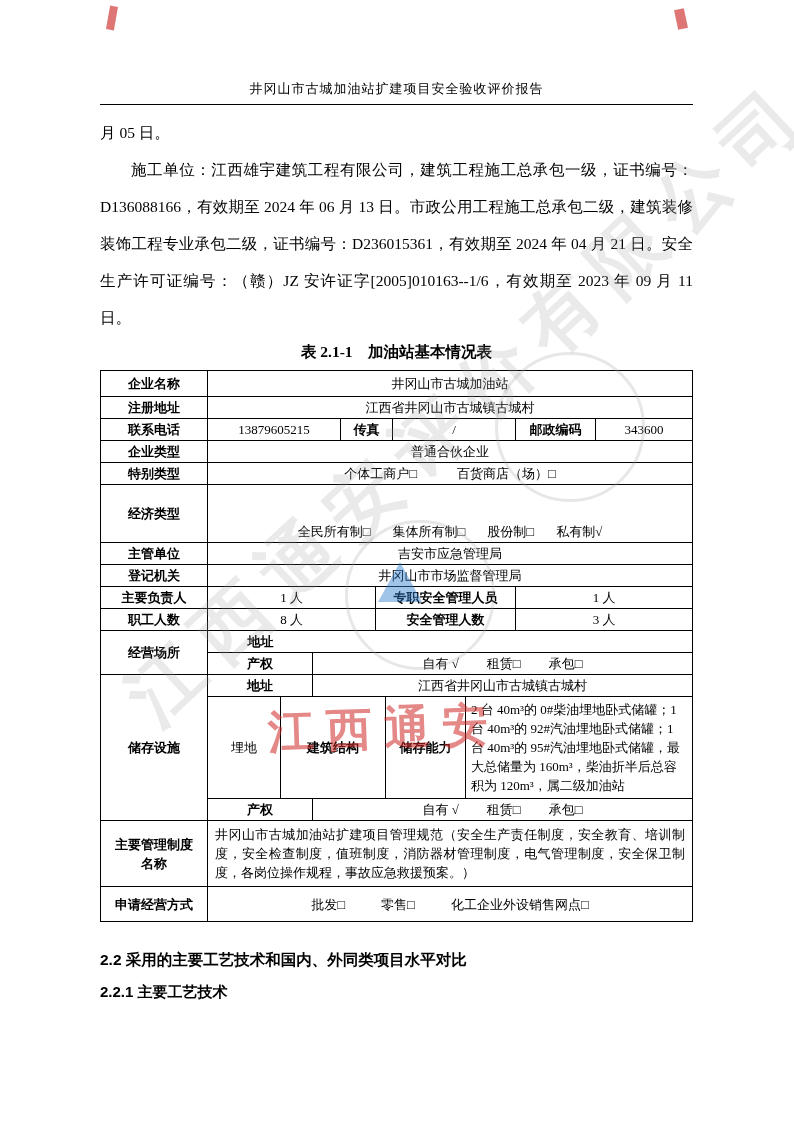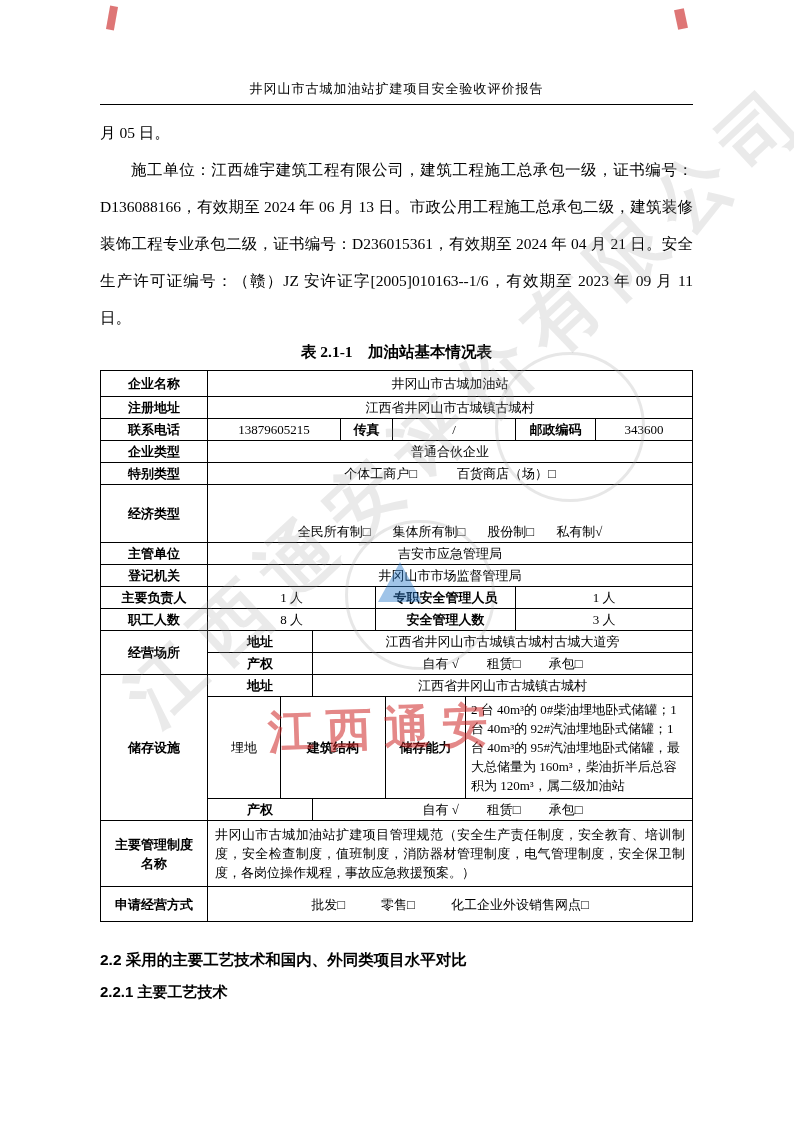--- a/index.html
+++ b/index.html
@@ -173,21 +173,20 @@
         <div class="c w-v1">8 人</div>
         <div class="c lbl w-mid">安全管理人数</div>
         <div class="c grow">3 人</div>
       </div>
 
       <div class="trow">
         <div class="c lbl w-lab">经营场所</div>
         <div class="sub">
           <div class="srow">
             <div class="c lbl w-sub">地址</div>
-            <div class="c grow">江西省井冈山市古城镇古城村古城大道旁</div>
           </div>
           <div class="srow">
             <div class="c lbl w-sub">产权</div>
             <div class="c grow gap28">
               <span>自有 √</span>
               <span>租赁□</span>
               <span>承包□</span>
             </div>
           </div>
         </div>

